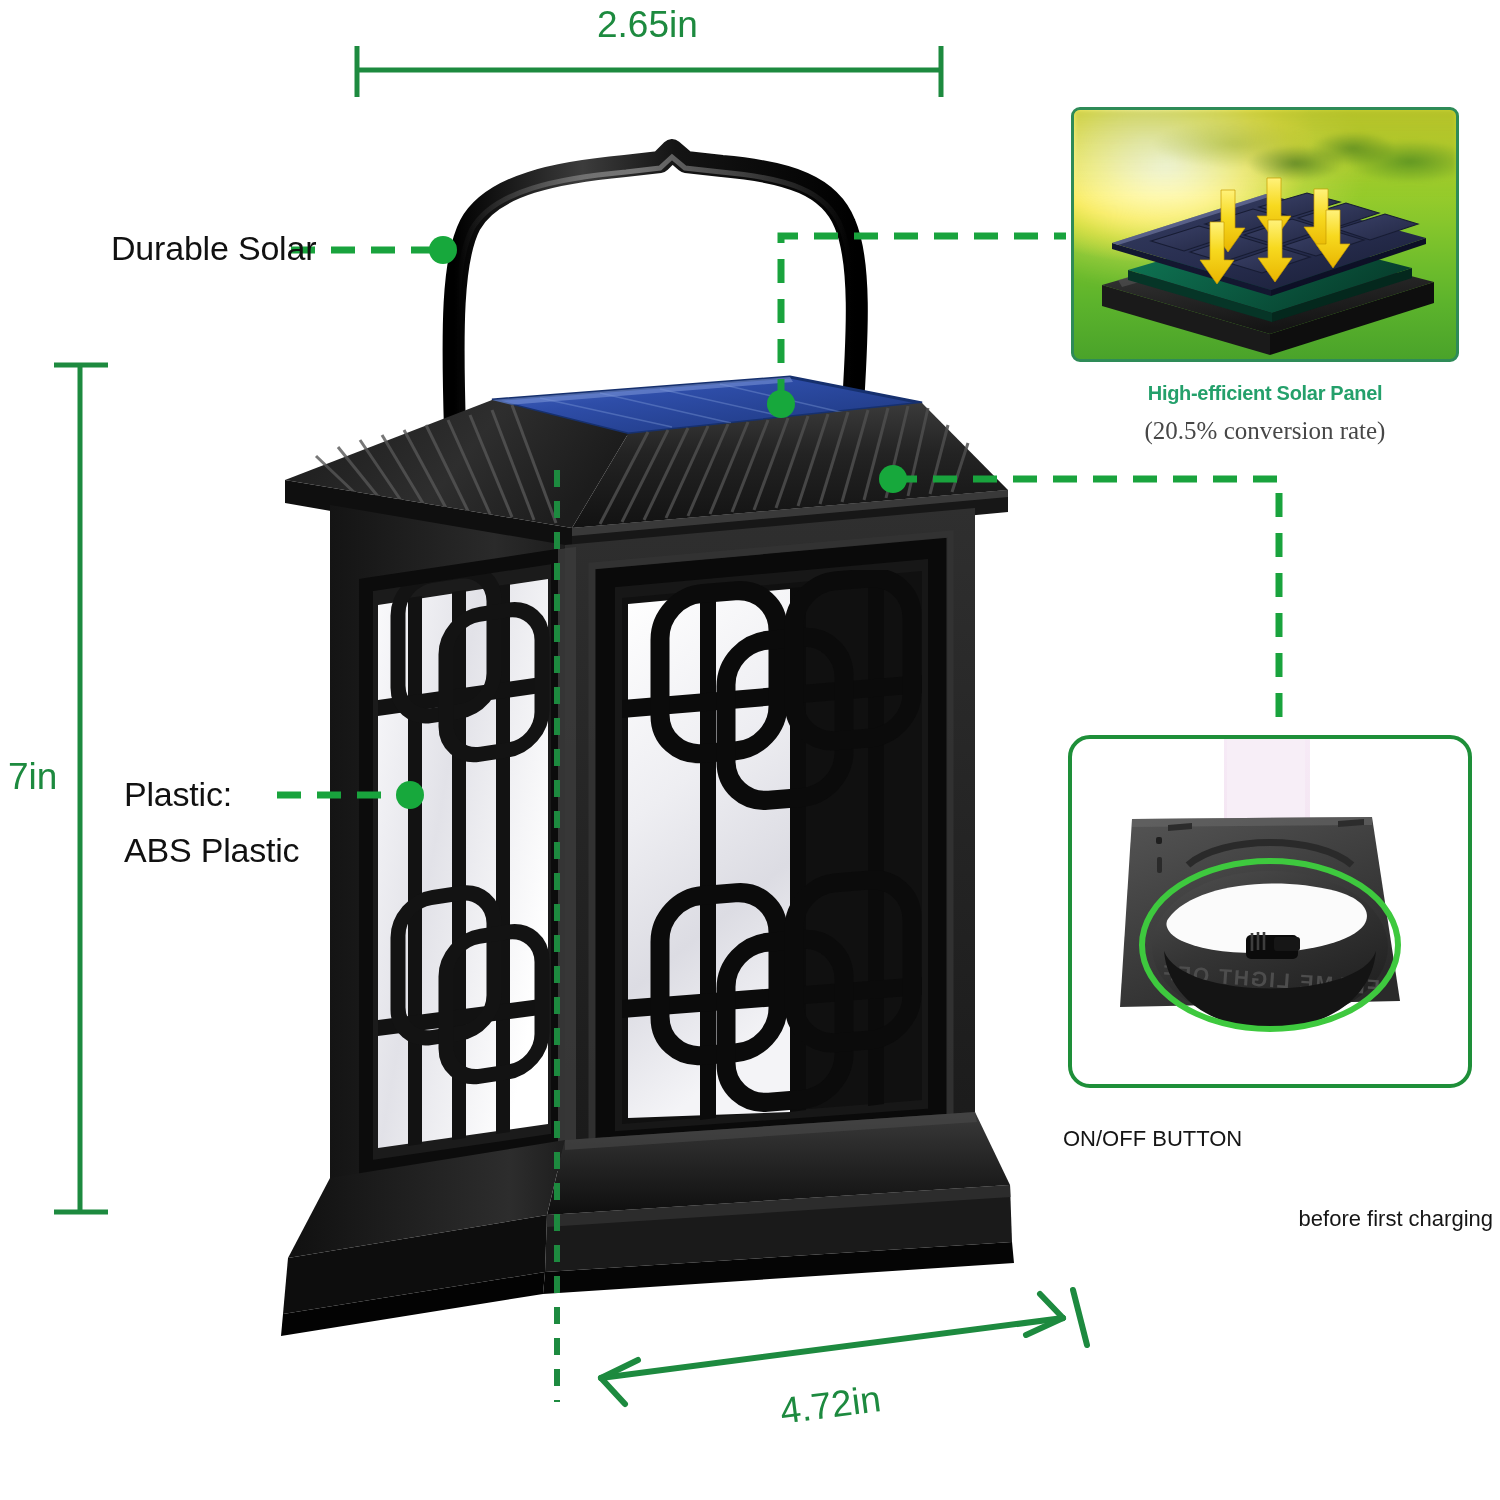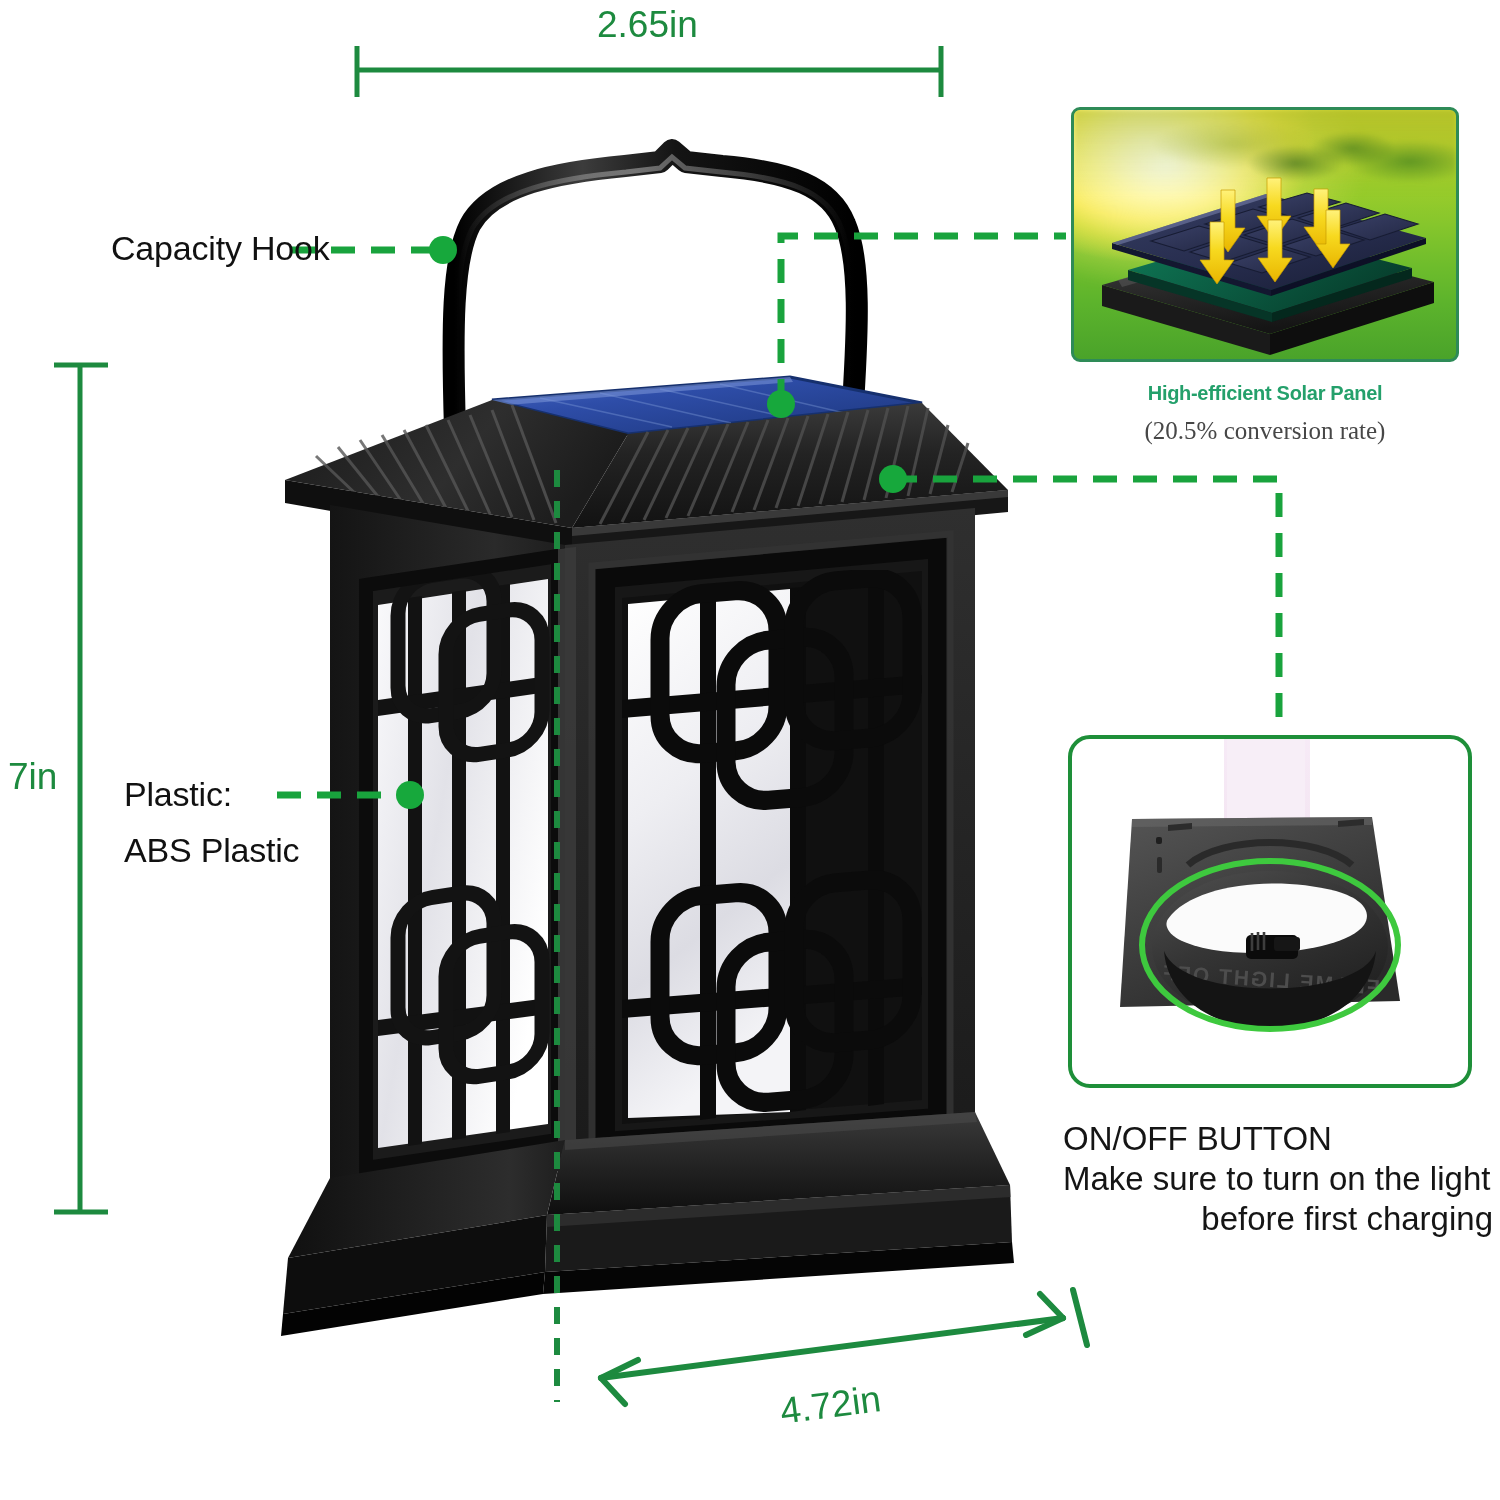--- a/index.html
+++ b/index.html
@@ -98,21 +98,21 @@
     border: 4px solid #1e8f39;
     border-radius: 22px;
     background: #ffffff;
     box-sizing: border-box;
     overflow: hidden;
   }
   .onoff-cap {
     left: 1063px; top: 1119px;
     width: 430px;
     color: #151515;
-    font-size: 33px;
+    font-size: 22px;
     line-height: 40px;
     white-space: pre-line;
   }
 </style>
 </head>
 <body>
 
 <div id="stage">
 
   <svg class="abs" style="left:0;top:0;" width="1500" height="1500" viewBox="0 0 1500 1500" aria-hidden="true">
@@ -381,21 +381,21 @@
     </g>
     <circle cx="893" cy="479" r="14" fill="#17a83c"></circle>
   </svg>
 
   <div class="abs dim-txt" style="left:597px; top:5px;">2.65in</div>
 
   <div class="abs dim-txt" style="left:8px; top:757px;">7in</div>
 
   <div class="abs dim-txt" style="left:778px; top:1392px; transform:rotate(-7.3deg); transform-origin:left top;">4.72in</div>
 
-  <div class="abs lbl" style="left:111px; top:226px;">Capacity Hook</div>
+  <div class="abs lbl" style="left:111px; top:226px;">Durable Solar</div>
 
   <div class="abs lbl" style="left:124px; top:772px;">Plastic:</div>
   <div class="abs lbl" style="left:124px; top:816px;margin-top:12px;">ABS Plastic</div>
 
 
   <div class="abs" id="solar-inset">
     <div class="sunglow"></div>
     <div class="treeline"></div>
 
     <svg width="382" height="249" viewBox="0 0 382 249" style="position:absolute;left:0;top:0;" aria-hidden="true">
@@ -516,16 +516,15 @@
 
       <text x="198" y="248" transform="scale(-1,1) translate(-396,0) rotate(-4,198,248)" font-family="'Liberation Sans', sans-serif" font-size="21" font-weight="bold" fill="#4d4d4d" text-anchor="middle" letter-spacing="2">FLAME LIGHT OFF</text>
 
       <path d="M92,212 C110,262 288,262 304,212 C300,262 250,290 198,290 C146,290 96,262 92,212 Z" fill="#141414"></path>
 
       <ellipse cx="198" cy="206" rx="128" ry="84" fill="none" stroke="#3ec93e" stroke-width="6"></ellipse>
     </svg>
   </div>
 
   <div class="abs onoff-cap" style="top:1119px;">ON/OFF BUTTON</div>
-  <div class="abs onoff-cap" style="top:1159px;">Make sure to turn on the light</div>
   <div class="abs onoff-cap" style="top:1199px;text-align:right;"> before first charging</div>
 
 </div>
 
 </body></html>

